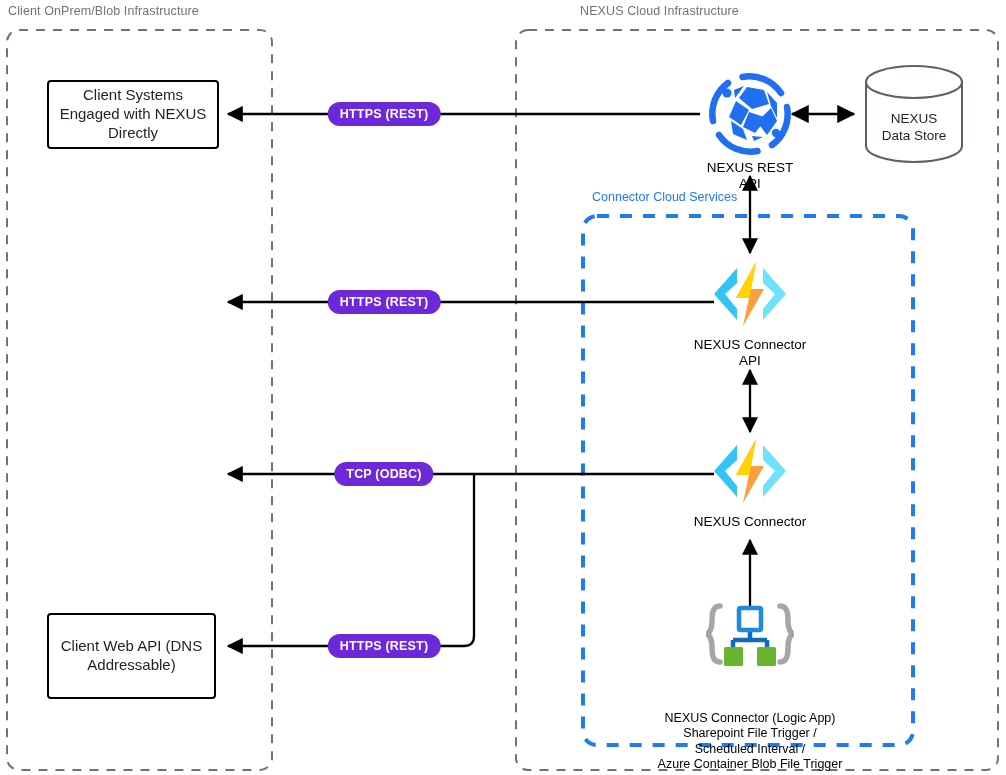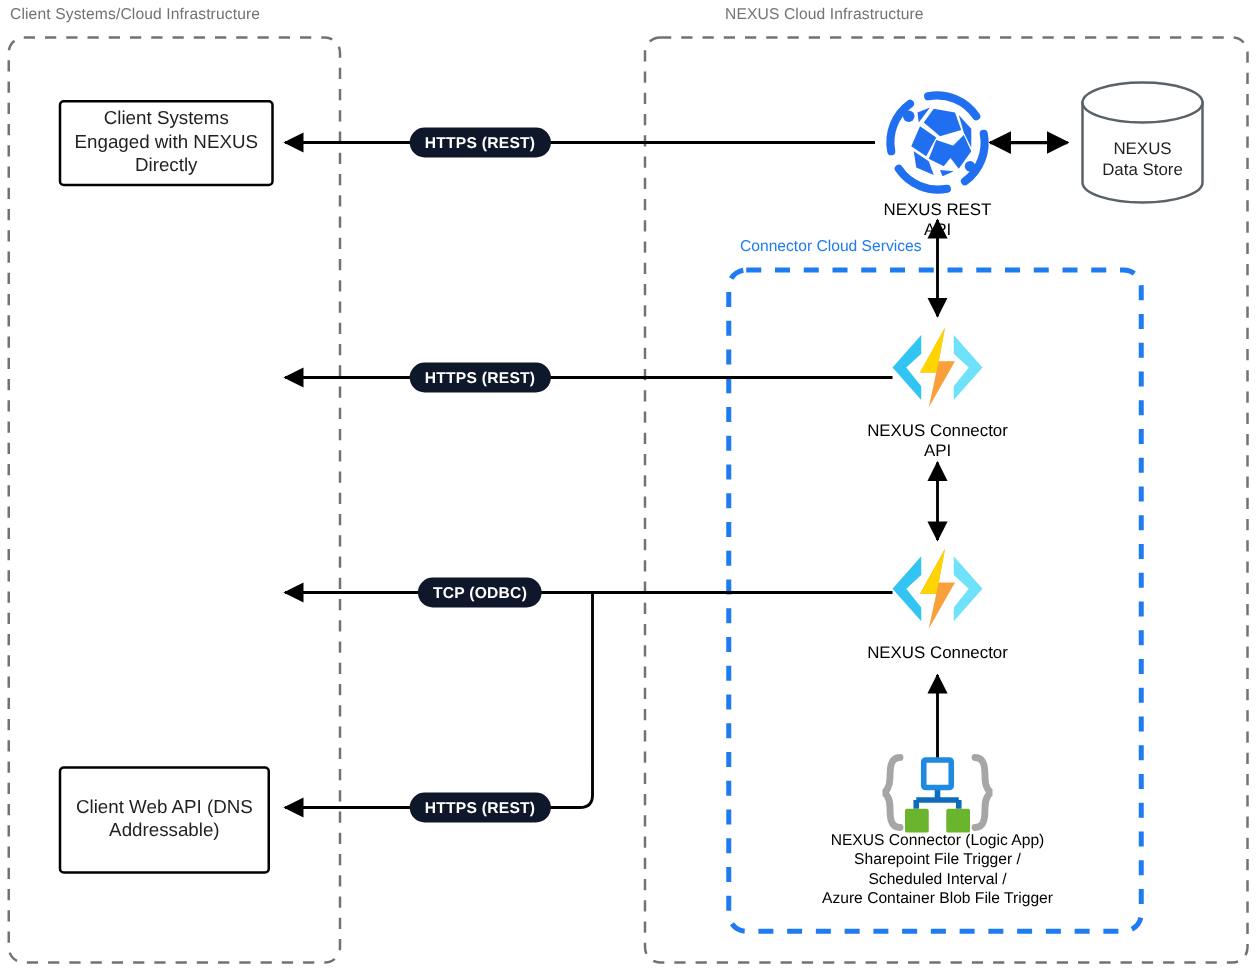--- a/index.html
+++ b/index.html
@@ -37,21 +37,21 @@
     text-align:center;
     font-size:15px;
     line-height:1.25;
     color:#231f20;
     padding:4px 6px;
   }
 
   
   .pill{
     position:absolute;
-    background:#0f172a;
+    background:#6d28d9;
     color:#fff;
     border-radius:12px;
     font-size:12.5px;
     font-weight:bold;
     letter-spacing:.2px;
     display:flex;
     align-items:center;
     justify-content:center;
     height:24px;
     padding:0 12px;
@@ -62,21 +62,21 @@
   
   .node-label{
     position:absolute;
     text-align:center;
     font-size:13.5px;
     line-height:1.22;
     color:#000000;
     white-space:pre-line;
     transform:translateX(-50%);
   }
-  .node-label.small{font-size:12.5px;}
+  .node-label.small{font-size:12.5px;margin-top:46px;}
 
   .blue-caption{
     position:absolute;
     color:#1f7bf0;
     font-size:12.5px;
     white-space:nowrap;
   }
   .ds-label{
     position:absolute;
     text-align:center;
@@ -85,21 +85,21 @@
     color:#231f20;
     white-space:pre-line;
     transform:translate(-50%,-50%);
   }
 </style>
 </head>
 <body>
 
 <div class="canvas">
 
-  <div class="zone-caption" style="left:8px;top:4px;">Client Systems/Cloud Infrastructure</div>
+  <div class="zone-caption" style="left:8px;top:4px;">Client OnPrem/Blob Infrastructure</div>
 
   <div class="zone-caption" style="left:536px;top:4px;margin-left:44px;">NEXUS Cloud Infrastructure</div>
 
   <div class="blue-caption" style="left:592px;top:190px;">Connector Cloud Services</div>
 
   <svg class="layer" width="1006" height="775" viewBox="0 0 1006 775">
     <defs>
       <marker id="arrHead" viewBox="0 0 10 10" refX="9.2" refY="5" markerWidth="7" markerHeight="7" orient="auto-start-reverse">
         <path d="M 0 0 L 10 5 L 0 10 z" fill="#000"></path>
       </marker>

